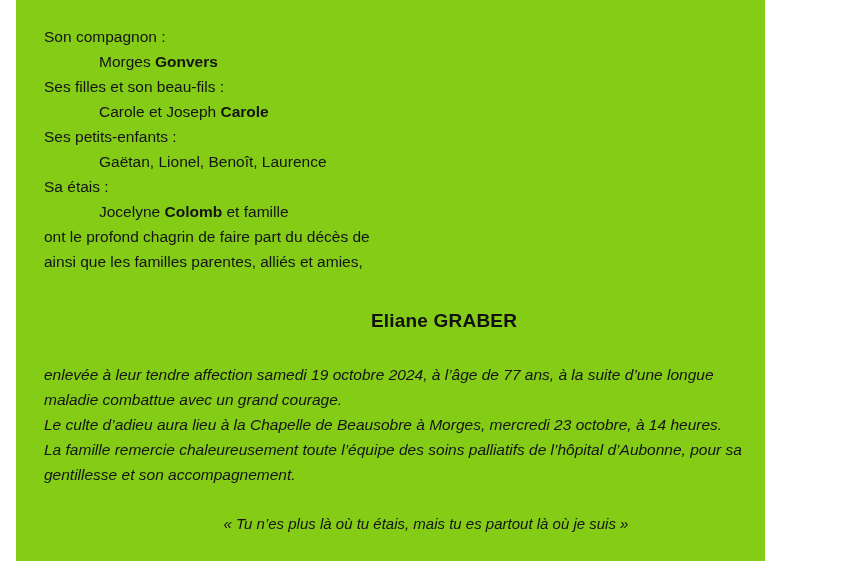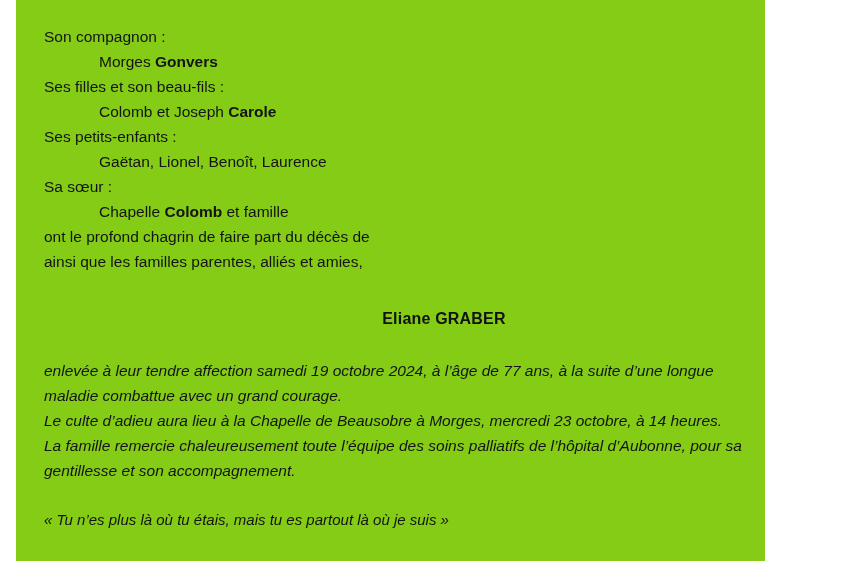--- a/index.html
+++ b/index.html
@@ -41,35 +41,35 @@
   }
   .bold {
     font-weight: bold;
   }
   .name-block {
     text-align: center;
     margin-top: 36px;
     margin-bottom: 30px;
   }
   .name-block .deceased {
-    font-size: 16px;
+    font-size: 19px;
     font-weight: bold;
     letter-spacing: 0.2px;
     color: #111111;
   }
   .body-par {
     margin-top: 4px;
   }
   .body-par .line {
     line-height: 25px;
     font-style: italic;
   }
   .quote {
     margin-top: 28px;
-    text-align: left;
+    text-align: center;
     padding-right: 36px;
     font-size: 15px;
     font-style: italic;
     color: #141414;
   }
   .grp {
     margin: 0;
   }
 </style>
 </head>
@@ -78,31 +78,31 @@
 <div class="page">
   <div class="content">
 
     <div class="grp">
       <div class="line">Son compagnon :</div>
       <div class="line indent"><span>Morges </span><span class="bold">Gonvers</span></div>
     </div>
 
     <div class="grp">
       <div class="line">Ses filles et son beau-fils :</div>
-      <div class="line indent"><span>Colomb et Joseph </span><span class="bold">Carole</span></div>
+      <div class="line indent"><span>Carole et Joseph </span><span class="bold">Carole</span></div>
     </div>
 
     <div class="grp">
       <div class="line">Ses petits-enfants :</div>
       <div class="line indent"><span>Gaëtan, Lionel, Benoît, Laurence</span><span class="bold"></span></div>
     </div>
 
     <div class="grp">
-      <div class="line">Sa sœur :</div>
-      <div class="line indent"><span>Chapelle </span><span class="bold">Colomb</span><span> et famille</span></div>
+      <div class="line">Sa étais :</div>
+      <div class="line indent"><span>Jocelyne </span><span class="bold">Colomb</span><span> et famille</span></div>
     </div>
 
     <div class="grp">
       <div class="line">ont le profond chagrin de faire part du décès de</div>
       <div class="line">ainsi que les familles parentes, alliés et amies,</div>
     </div>
 
     <div class="name-block">
       <span class="deceased">Eliane GRABER</span>
     </div>

